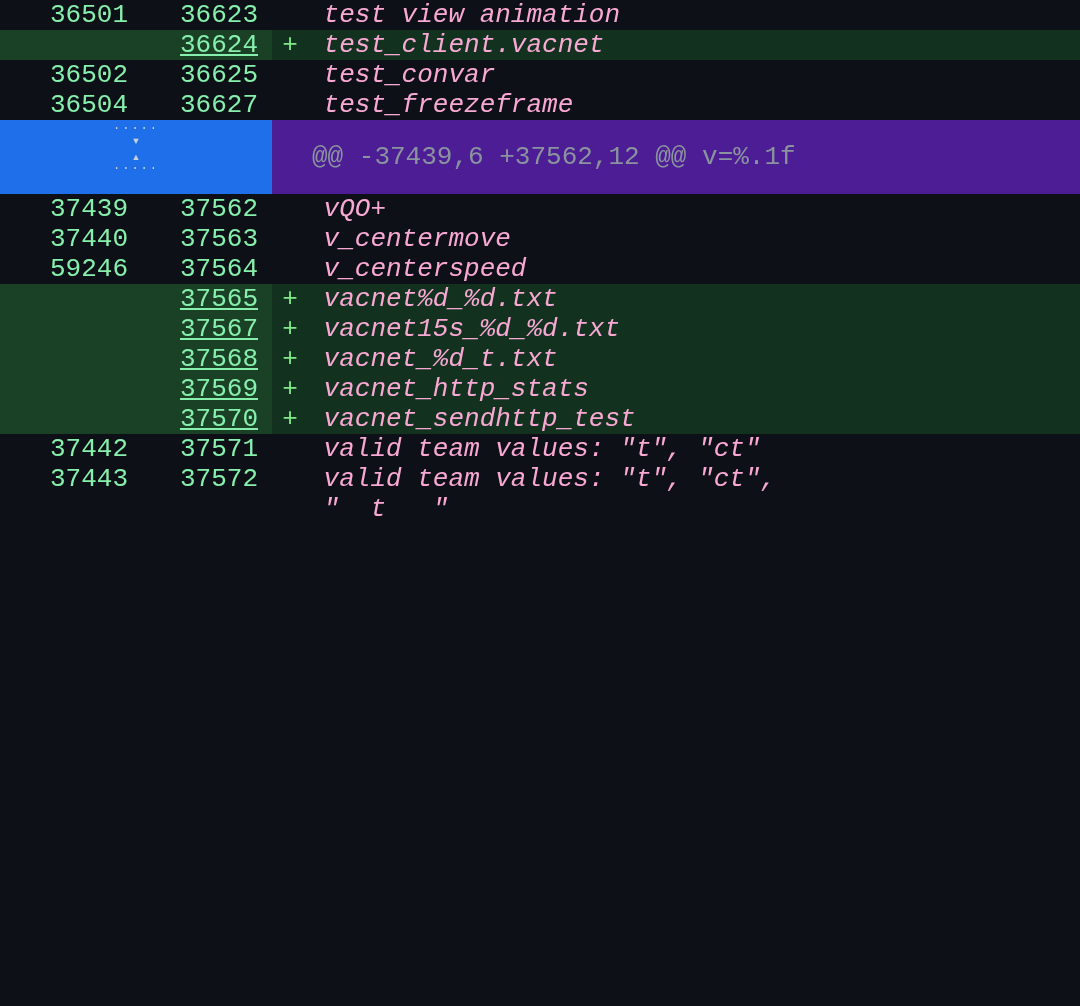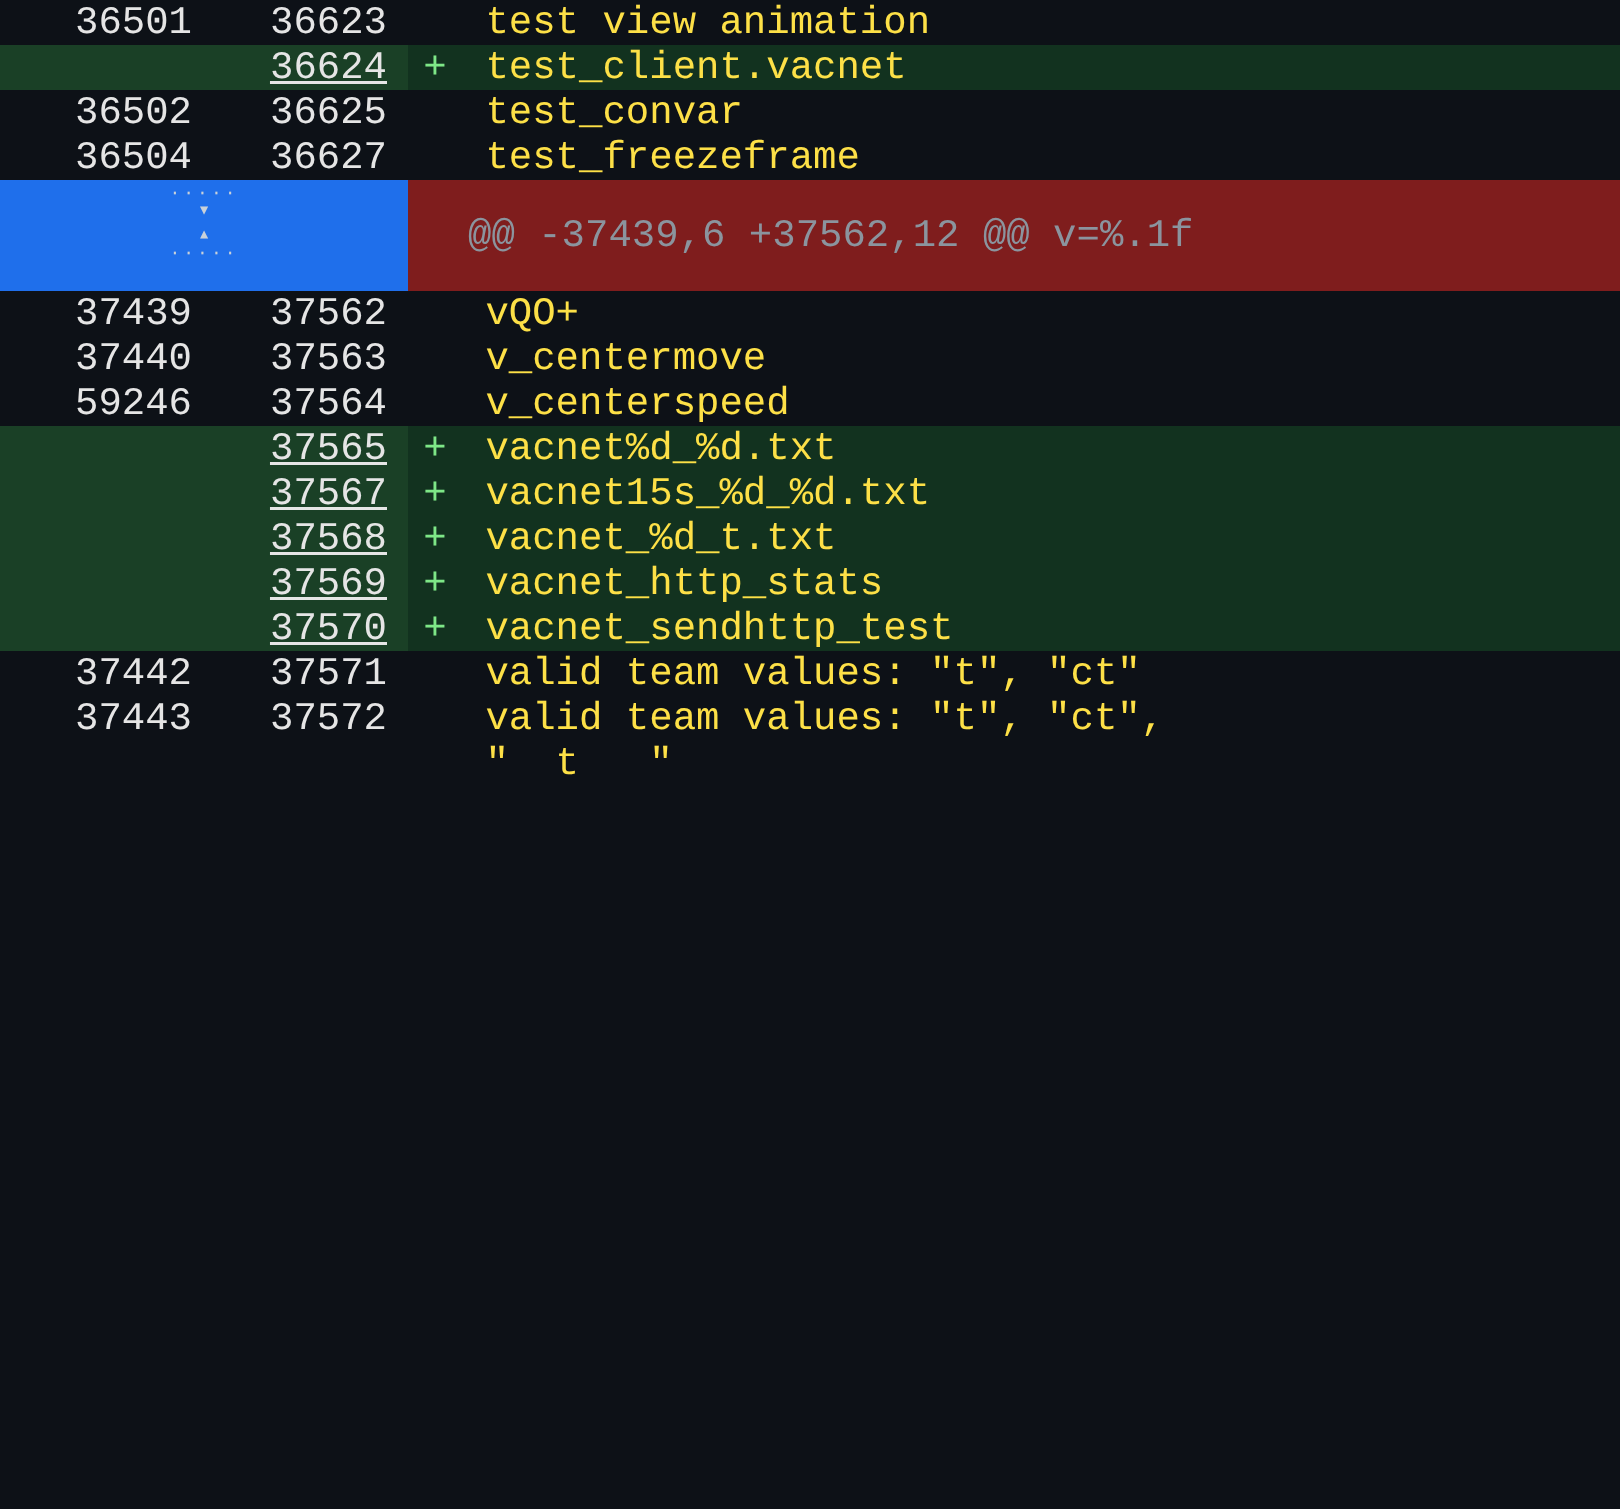--- a/index.html
+++ b/index.html
@@ -9,44 +9,45 @@
     font-size: 26px;
     color: #c9d1d9;
     width: 1080px;
     overflow: hidden;
   }
   .diff-table { width: 100%; border-collapse: collapse; }
   .diff-table td { padding: 0; vertical-align: top; }
   .lineno {
     width: 136px;
     text-align: right;
-    color: #e5e5e5;
+    color: #86efac;
     padding: 4px 14px 4px 0;
     user-select: none;
     white-space: nowrap;
   }
   .lineno.old { padding-right: 8px; }
   .lineno.new { padding-right: 14px; }
   .marker {
     width: 36px;
     text-align: center;
     color: #8b949e;
     padding: 4px 0;
     user-select: none;
   }
   .content {
     padding: 4px 0 4px 6px;
     white-space: pre;
-    color: #fde047;
+    color: #f9a8d4;
+    font-style: italic;
   }
   tr.addition .lineno.old { background: #1a4026; }
   tr.addition .lineno.new { background: #1a4026; text-decoration: underline; }
   tr.addition .marker { background: #12321f; color: #7ee787; }
   tr.addition .content { background: #12321f; }
-  tr.hunk td { background: #7f1d1d; }
+  tr.hunk td { background: #4c1d95; }
   tr.hunk .expand-cell {
     background: #1f6feb;
     width: 272px;
     text-align: center;
     padding: 6px 0 6px 0;
   }
   tr.hunk .expand-inner {
     display: flex; flex-direction: column; align-items: center;
     gap: 2px;
   }

